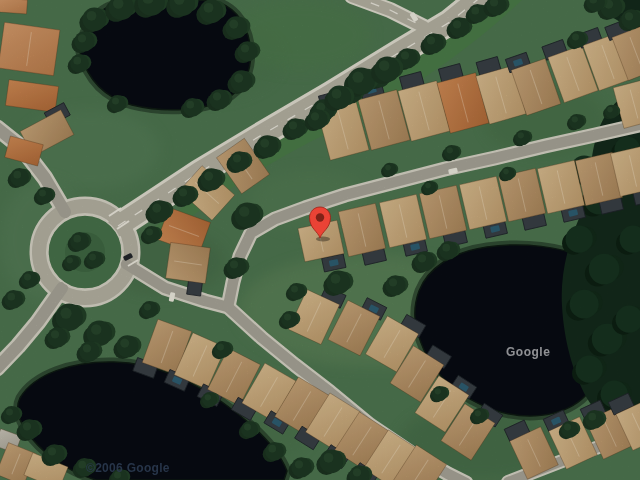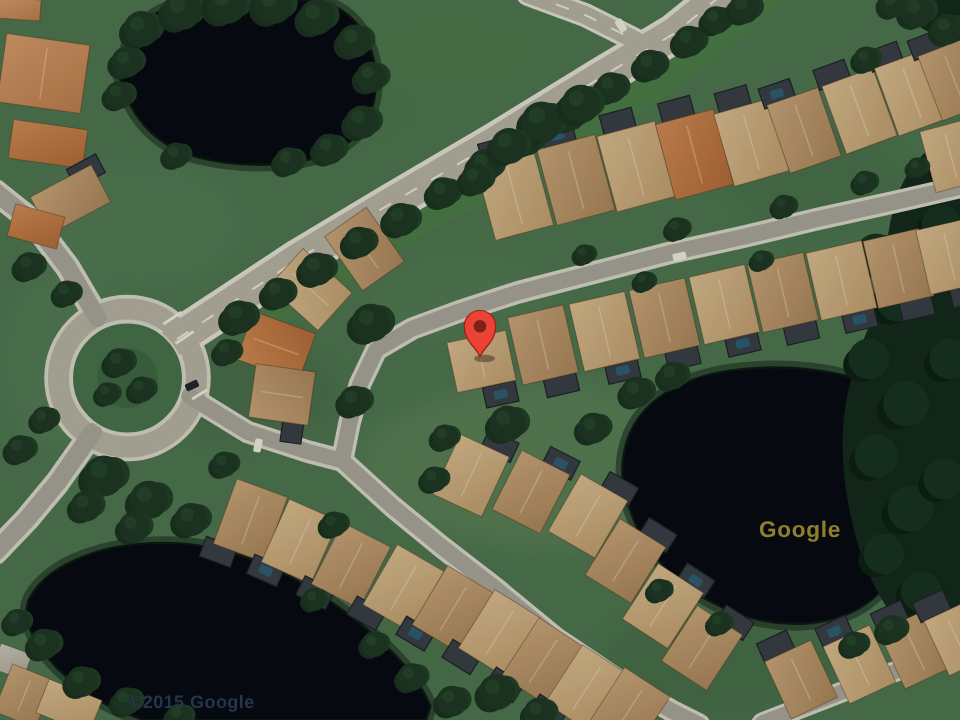--- a/index.html
+++ b/index.html
@@ -864,15 +864,15 @@
         <rect x="-2.5" y="-4.5" width="5" height="9" rx="1.2" transform="translate(172,297) rotate(12)" fill="#eceade"></rect>
         <rect x="-2.5" y="-4.5" width="5" height="9" rx="1.2" transform="translate(453,171) rotate(78)" fill="#eceade"></rect>
       </g>
       <rect x="0" y="0" width="640" height="480" filter="url(#grain)" opacity="0.1"></rect>
       <g transform="translate(320,238)">
         <ellipse cx="3" cy="1" rx="7" ry="2.5" fill="rgba(0,0,0,0.35)"></ellipse>
         <path d="M0,0 C-2,-6.5 -10.5,-9.8 -10.5,-20.5 C-10.5,-26.3 -5.8,-31 0,-31 C5.8,-31 10.5,-26.3 10.5,-20.5 C10.5,-9.8 2,-6.5 0,0 Z" fill="#EA4335" stroke="#9A2015" stroke-width="0.8"></path>
         <circle cx="0" cy="-20.5" r="4.2" fill="#7E2217"></circle>
       </g>
     </svg>
-  <span class="wm" style="left: 86px; top: 461px; font-size: 12px; font-weight: 600; color: rgb(43, 58, 80); opacity: 0.9; letter-spacing: 0.3px;">©2015 Google</span>
-  <span class="wm" style="left: 506px; top: 345px; font-size: 15px; font-weight: 700; color: #fde047; opacity: 0.55; letter-spacing: 0.5px;">Google</span>
+  <span class="wm" style="left: 86px; top: 461px; font-size: 12px; font-weight: 600; color: rgb(43, 58, 80); opacity: 0.9; letter-spacing: 0.3px;">©2006 Google</span>
+  <span class="wm" style="left: 506px; top: 345px; font-size: 12px; font-weight: 700; color: #ffffff; opacity: 0.55; letter-spacing: 0.5px;">Google</span>
 </div>
 
 </body></html>

